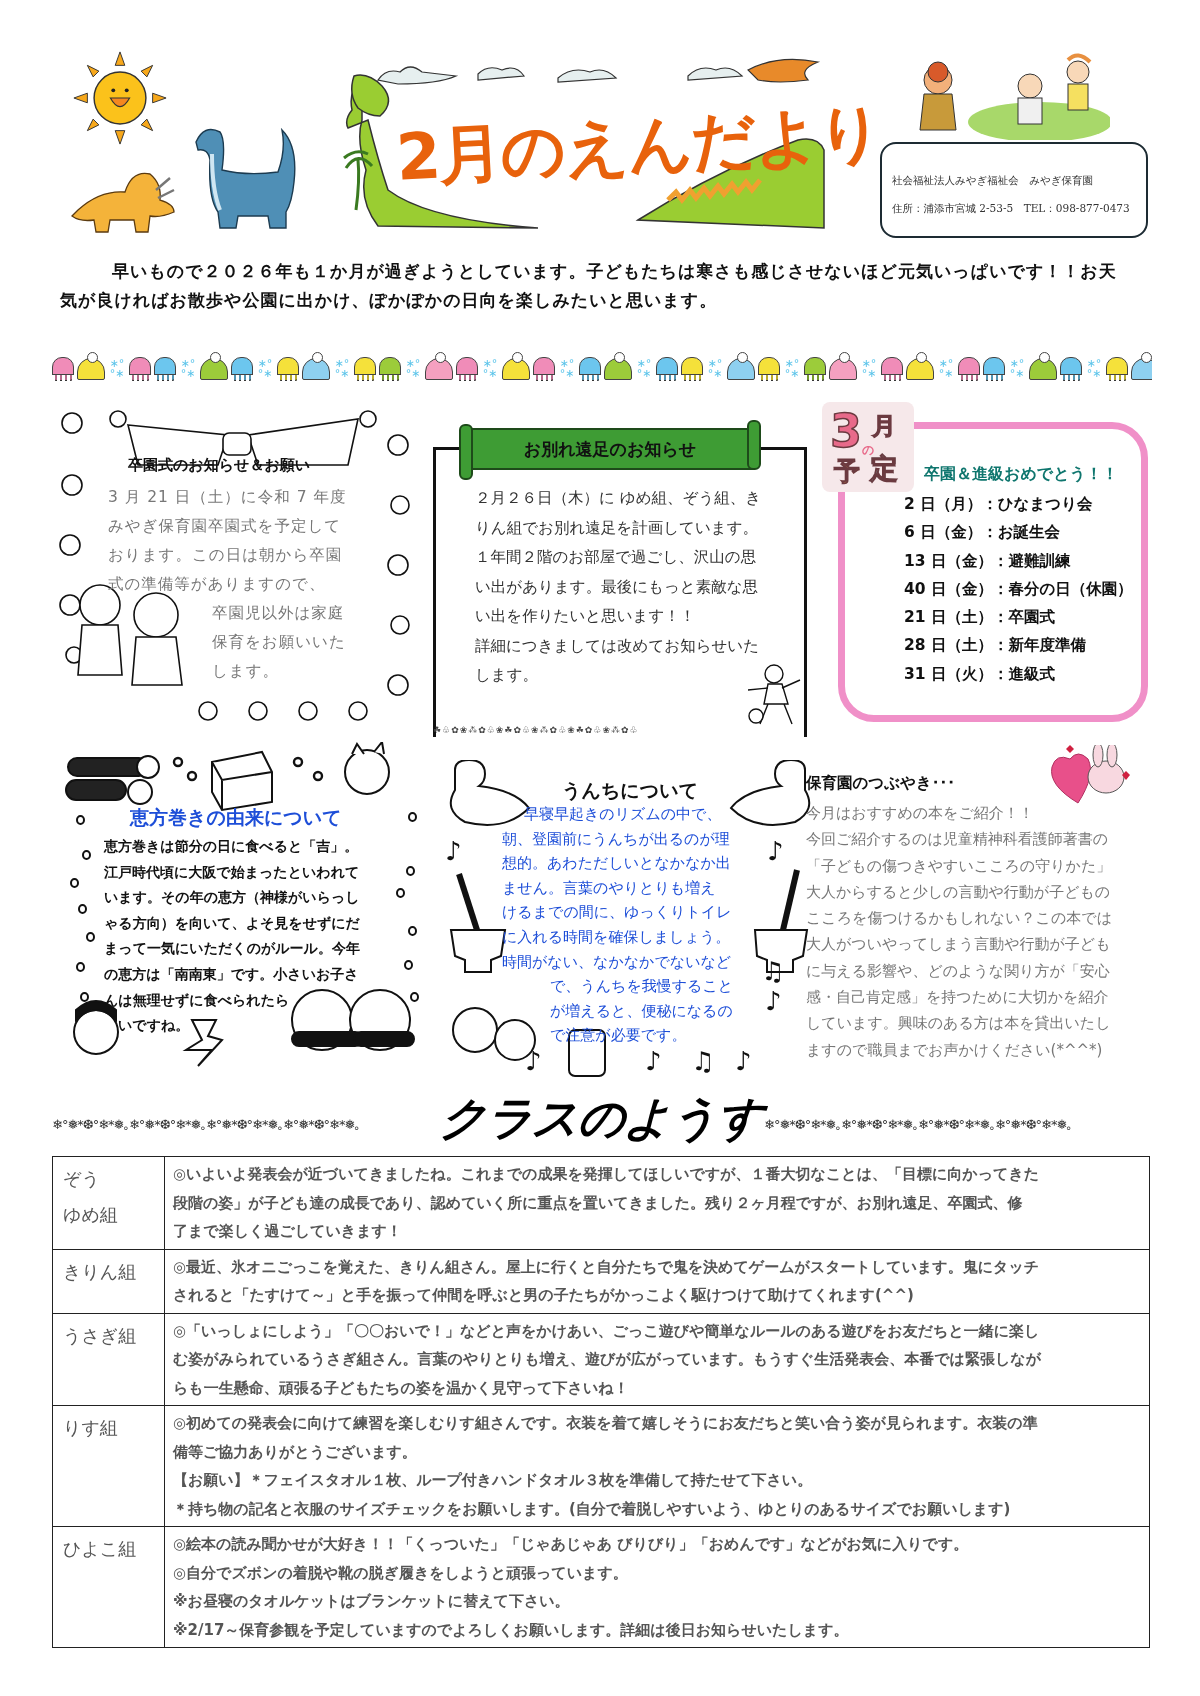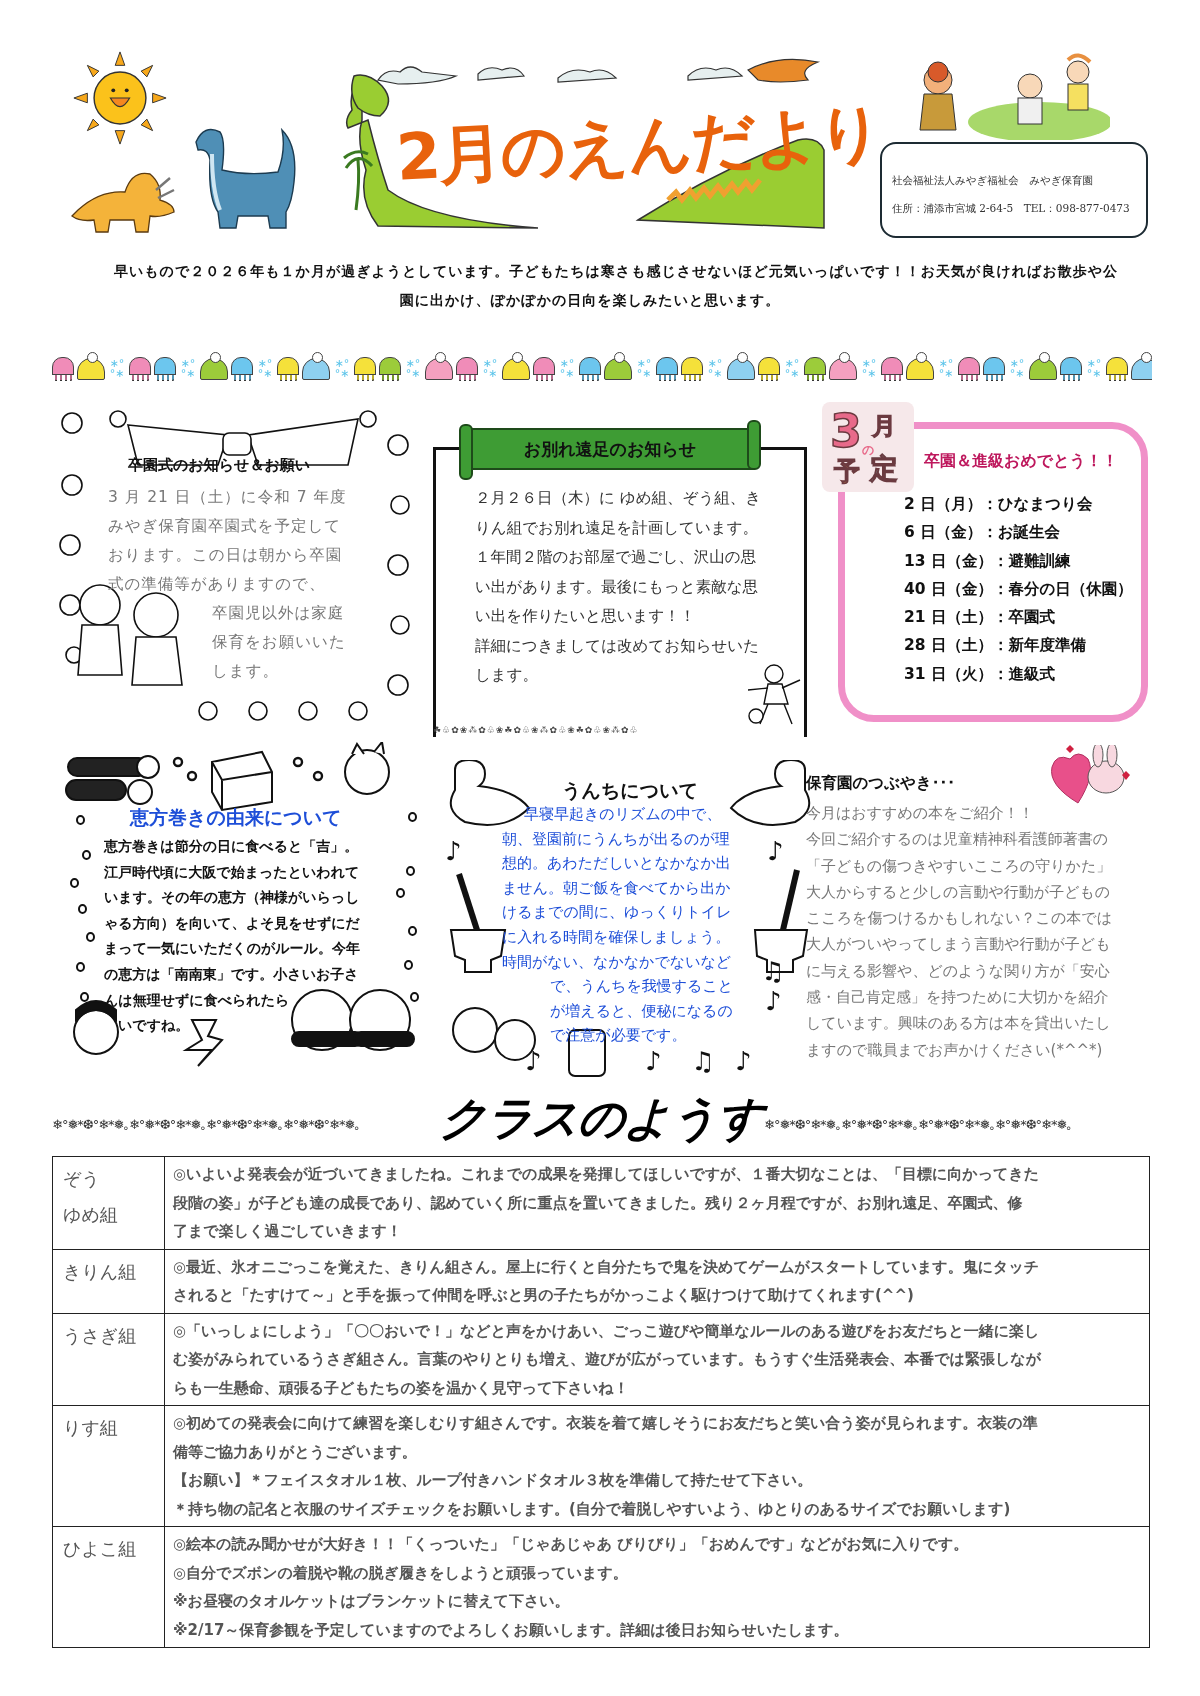--- a/index.html
+++ b/index.html
@@ -11,21 +11,21 @@
   .sun { left: 72px; top: 50px; width: 96px; height: 96px; }
   .tri { left: 70px; top: 160px; width: 110px; height: 76px; }
   .bronto { left: 186px; top: 120px; width: 120px; height: 114px; }
   .banner { left: 338px; top: 50px; width: 490px; height: 190px; }
   .kids { left: 910px; top: 50px; width: 200px; height: 90px; }
 
   .addr-box { left: 880px; top: 142px; width: 268px; height: 96px; border: 2px solid #1d2b33; border-radius: 16px; background: #fff; padding: 22px 10px 0 10px; font-family: "DejaVu Serif", "Liberation Serif", serif; font-size: 10.5px; color: #333; }
   .addr-box div { white-space: nowrap; line-height: 28px; }
 
   
-  .intro { left: 60px; top: 257px; width: 1060px; font-size: 14px; font-weight: bold; line-height: 29px; color: #111; letter-spacing: 1px; text-align: center; }
+  .intro { left: 60px; top: 257px; width: 1060px; font-size: 17px; font-weight: bold; line-height: 29px; color: #111; letter-spacing: 1px; }
   .intro-indent { display: inline-block; width: 52px; }
 
   
   .mitten-row { left: 52px; top: 352px; width: 1100px; height: 34px; display: flex; align-items: center; gap: 3px; overflow: hidden; }
   .mit { width: 22px; height: 24px; border-radius: 10px 10px 4px 4px; border: 1.5px solid #444; position: relative; flex: 0 0 auto; }
   .mit::after { content: ""; position: absolute; left: -1px; right: -1px; bottom: -1px; height: 6px; border-top: 1.5px solid #444; background: repeating-linear-gradient(90deg, #fff 0 3px, rgba(0,0,0,0.25) 3px 5px); }
   .hat { width: 28px; height: 22px; border-radius: 14px 14px 2px 2px; border: 1.5px solid #444; position: relative; flex: 0 0 auto; }
   .hat::before { content: ""; position: absolute; top: -7px; left: 9px; width: 9px; height: 9px; border-radius: 50%; border: 1.5px solid #444; background: #fff; }
   .flake { color: #5cc4ea; font-size: 11px; line-height: 10px; flex: 0 0 auto; width: 18px; text-align: center; }
 
@@ -47,21 +47,21 @@
   .runner { left: 738px; top: 660px; width: 70px; height: 80px; }
 
   
   .mar-box { left: 838px; top: 422px; width: 310px; height: 300px; border: 7px solid #f090c8; border-radius: 36px; background: #fff; }
   .mar-badge { left: 822px; top: 402px; width: 92px; height: 90px; background: #f6e8ea; border-radius: 8px; }
   .mar-badge .n3 { position: absolute; left: 8px; top: 2px; font-size: 46px; font-weight: bold; color: #e86a8a; -webkit-text-stroke: 1.5px #6b3a40; }
   .mar-badge .mon { position: absolute; left: 50px; top: 8px; font-size: 24px; font-weight: bold; color: #e8a0c0; -webkit-text-stroke: 1px #6b3a40; }
   .mar-badge .no { position: absolute; left: 40px; top: 40px; font-size: 12px; font-weight: bold; color: #e86a8a; }
   .mar-badge .yo { position: absolute; left: 12px; top: 52px; font-size: 26px; font-weight: bold; color: #f0a040; -webkit-text-stroke: 1px #6b3a40; }
   .mar-badge .te { position: absolute; left: 48px; top: 48px; font-size: 28px; font-weight: bold; color: #7ed0c4; -webkit-text-stroke: 1px #6b3a40; }
-  .mar-head { left: 924px; top: 451px; font-size: 16px; font-weight: bold; color: #be185d; font-family: "DejaVu Serif", "Liberation Serif", serif; }
+  .mar-head { left: 924px; top: 464px; font-size: 16px; font-weight: bold; color: #0f766e; font-family: "DejaVu Serif", "Liberation Serif", serif; }
   .mar-list { left: 880px; top: 490px; width: 260px; list-style: none; }
   .mar-list li { font-size: 15.5px; font-weight: bold; line-height: 28.3px; color: #111; white-space: nowrap; margin-left: 24px; }
 
   
   .eho-illo { left: 62px; top: 742px; width: 350px; height: 70px; }
   .eho-title { left: 130px; top: 805px; font-size: 19px; font-weight: bold; color: #1d4ed8; }
   .eho-body { left: 104px; top: 834px; width: 270px; font-size: 14px; font-weight: bold; line-height: 25.6px; color: #111; }
   .dots-col span { position: absolute; width: 9px; height: 10px; border: 2.5px solid #111; border-radius: 50%; }
   .eho-bottom { left: 62px; top: 980px; width: 360px; height: 92px; }
 
@@ -145,21 +145,21 @@
   <circle cx="28" cy="22" r="10" fill="#d85a2a" stroke="#333"></circle>
   <circle cx="120" cy="36" r="12" fill="#f8d8b8" stroke="#333"></circle>
   <rect x="108" y="48" width="24" height="26" fill="#f0f0f0" stroke="#333"></rect>
   <circle cx="168" cy="22" r="11" fill="#f8d8b8" stroke="#333"></circle>
   <path d="M158 10 Q168 0 180 12" stroke="#e89040" stroke-width="4" fill="none"></path>
   <rect x="158" y="34" width="20" height="26" fill="#f5e060" stroke="#333"></rect>
 </svg>
 
 <div class="abs addr-box">
   <div>社会福祉法人みやぎ福祉会　みやぎ保育園</div>
-  <div>住所：浦添市宮城 2-64-5　TEL：098-877-0473</div>
+  <div>住所：浦添市宮城 2-53-5　TEL：098-877-0473</div>
 </div>
 
 <div class="abs intro"><span class="intro-indent"></span><span>早いもので２０２６年も１か月が過ぎようとしています。子どもたちは寒さも感じさせないほど元気いっぱいです！！お天気が良ければお散歩や公園に出かけ、ぽかぽかの日向を楽しみたいと思います。</span></div>
 
 <div class="abs mitten-row" id="mittenRow">
     <span class="mit" style="background:#f08cb8"></span>
     <span class="hat" style="background:#f5e13a"></span>
     <span class="flake">∗°<br>°∗</span>
     <span class="mit" style="background:#f08cb8"></span>
     <span class="mit" style="background:#6cc6ee"></span>
@@ -360,21 +360,21 @@
       <text x="200" y="310">♪</text>
       <text x="246" y="310">♫</text>
       <text x="290" y="310">♪</text>
   </g>
 </svg>
 <div class="abs unchi-title">うんちについて</div>
 <div class="abs unchi-body">
   <span class="u-indent1">早寝早起きのリズムの中で、</span>
   <span>朝、登園前にうんちが出るのが理</span>
   <span>想的。あわただしいとなかなか出</span>
-  <span>ません。朝ご飯を食べてから出か</span>
+  <span>ません。言葉のやりとりも増え</span>
   <span>けるまでの間に、ゆっくりトイレ</span>
   <span>に入れる時間を確保しましょう。</span>
   <span>時間がない、なかなかでないなど</span>
   <span class="u-indent2">で、うんちを我慢すること</span>
   <span class="u-indent2">が増えると、便秘になるの</span>
   <span class="u-indent2">で注意が必要です。</span>
 </div>
 
 <div class="abs tsu-title">保育園のつぶやき･･･</div>
 <svg class="abs bunny" viewBox="0 0 84 62">

